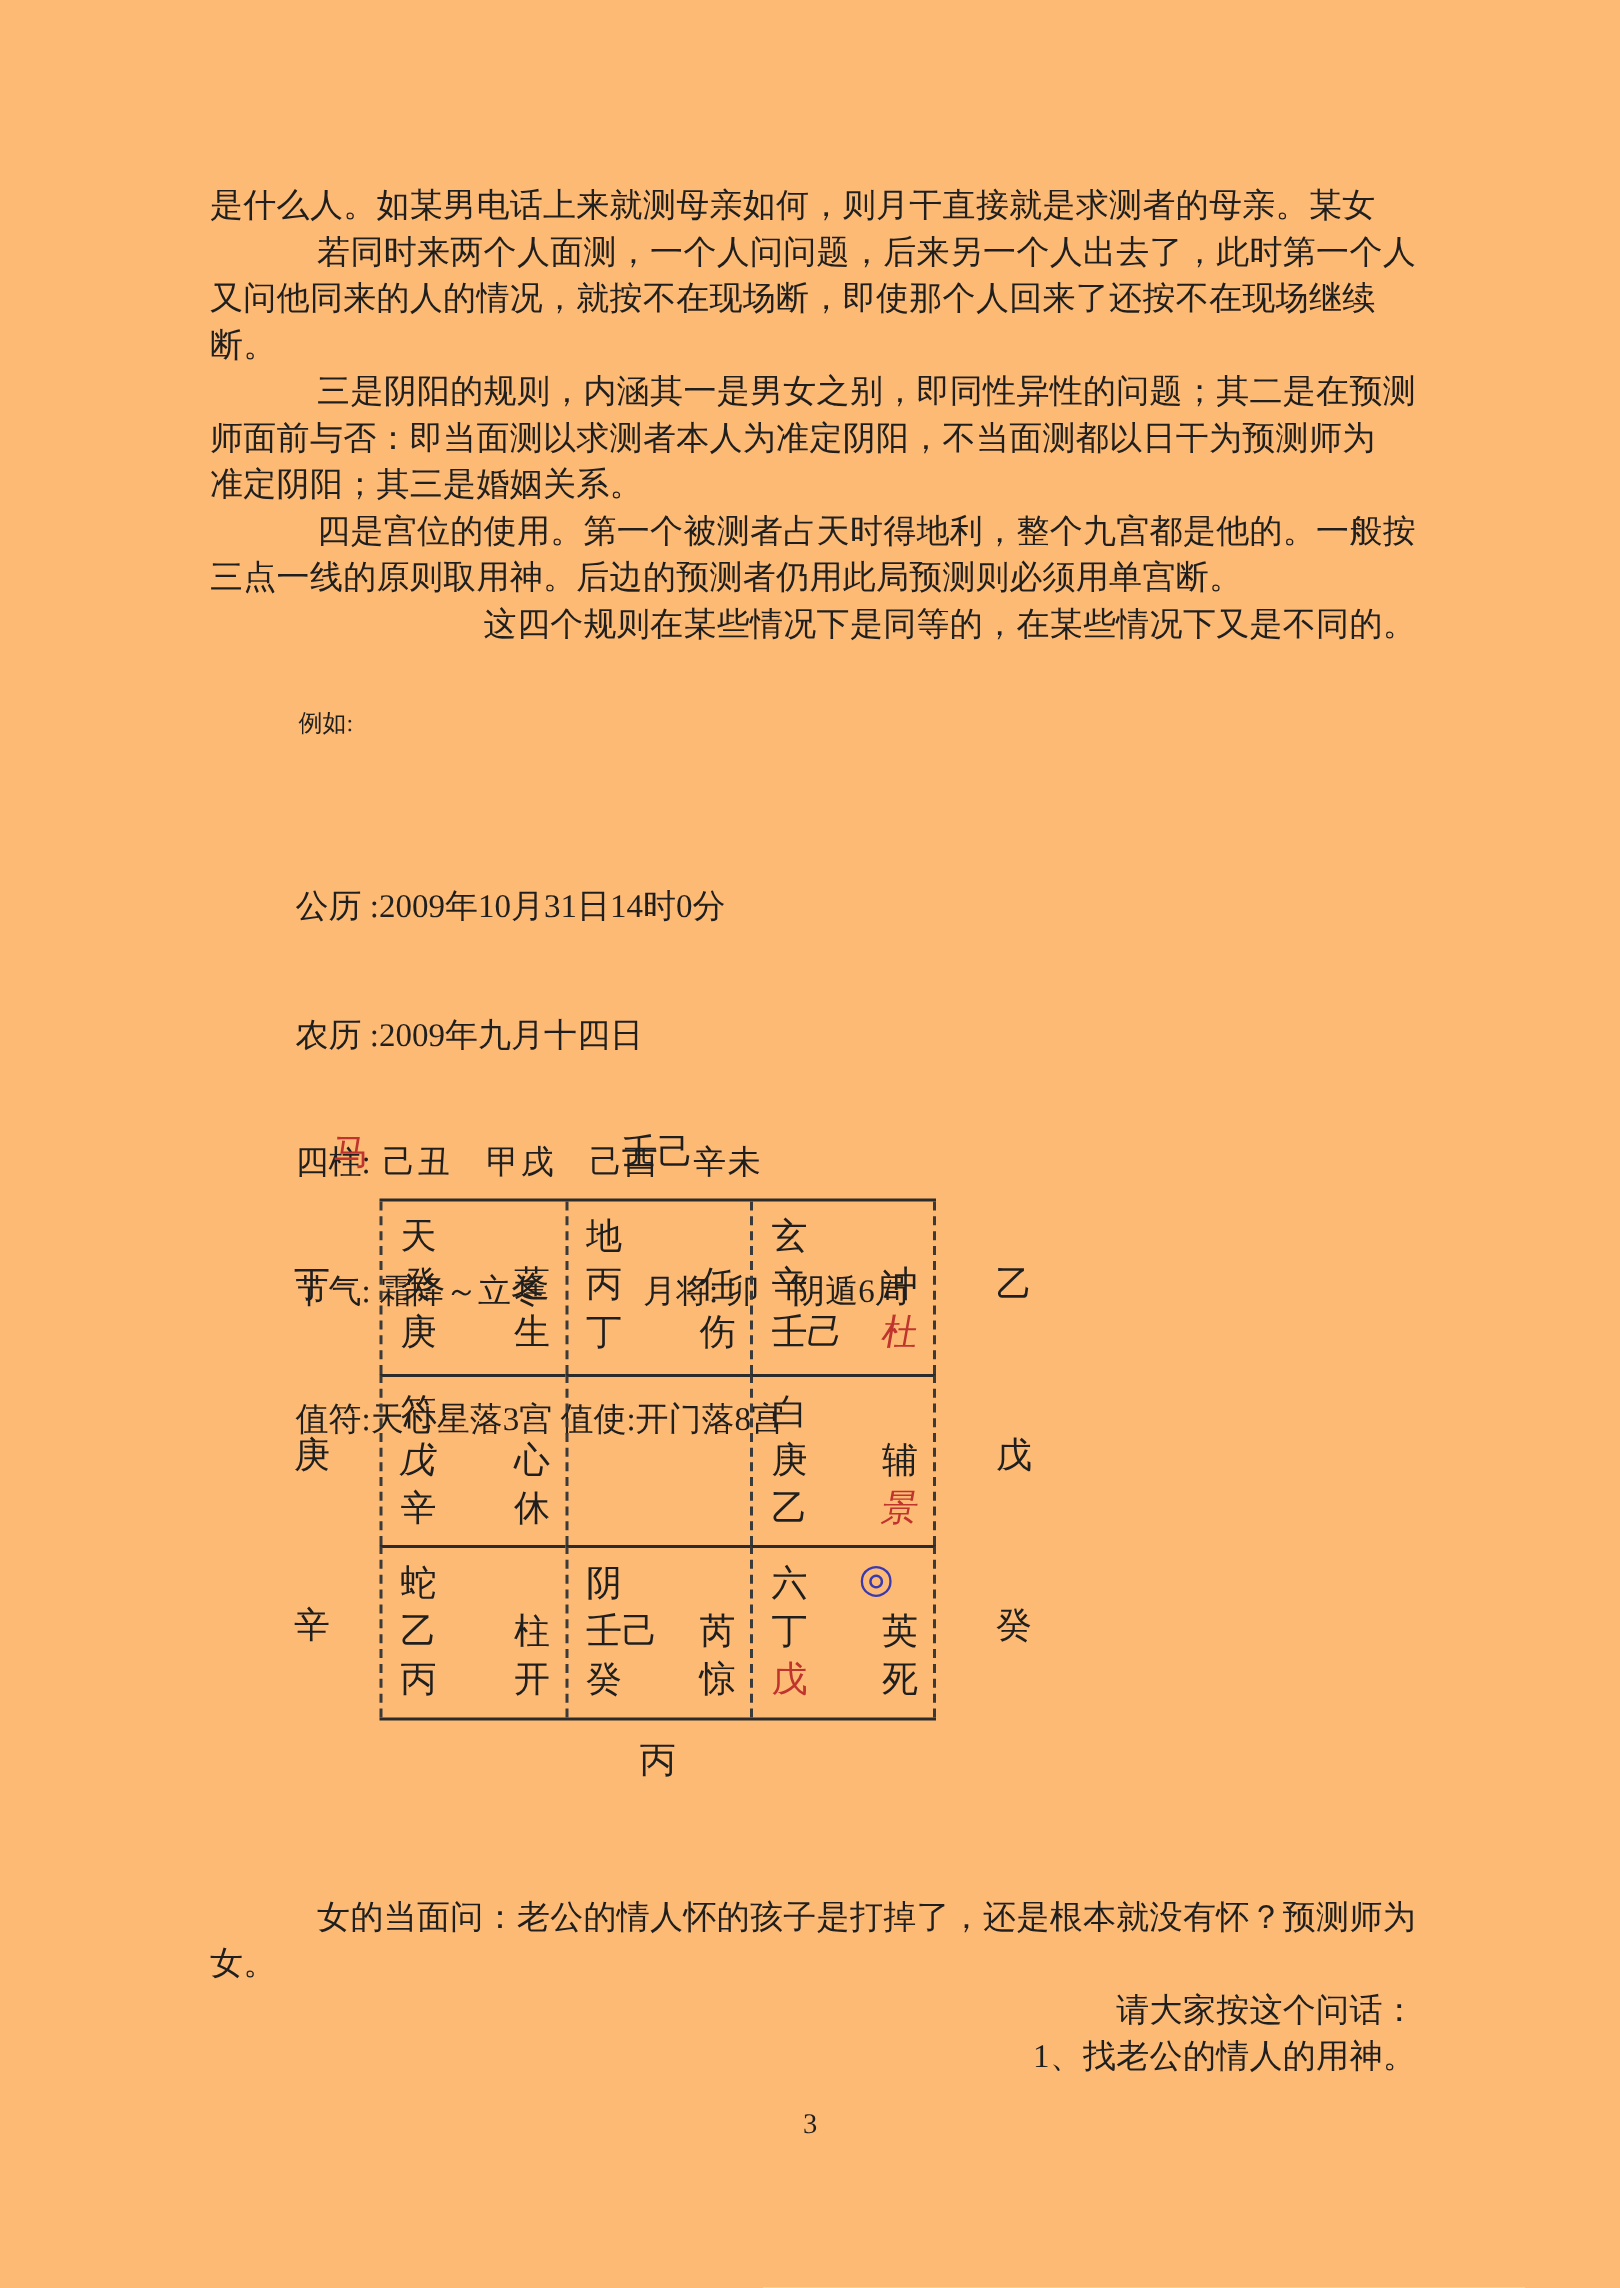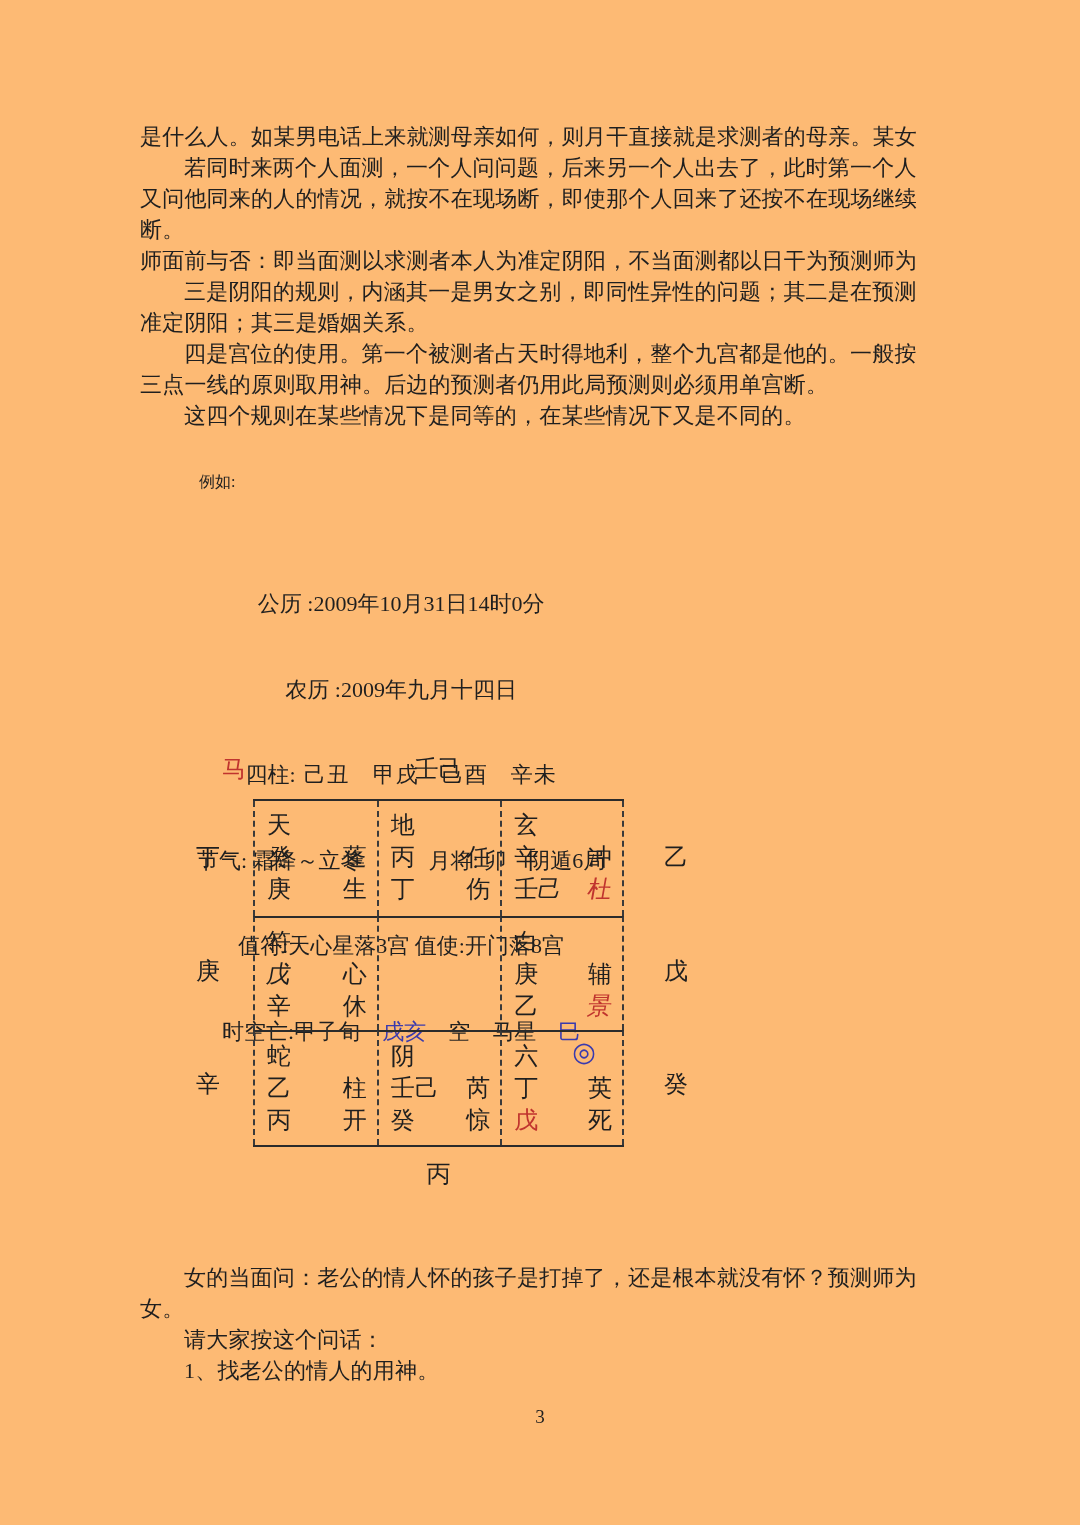--- a/index.html
+++ b/index.html
@@ -6,26 +6,26 @@
   .page{
     position:relative; width:1080px; height:1525px; background:#fdba74;
     font-family:"Liberation Serif","DejaVu Serif",serif;
     color:var(--ink,#1f1f1f); overflow:hidden; margin:0 auto;
   }
   
   .textblock{position:absolute; left:140px; width:804px; font-size:22px; line-height:31px; letter-spacing:.2px;}
   .tb-top{top:121px;}
   .tb-bottom{top:1262px;}
   .tline{white-space:pre; height:31px;}
-  .tline.indent{padding-left:44px;}
+  .tline.indent{padding-left:44px;text-align:right;}
   
   .example{position:absolute; left:199px; top:472px; font-size:16px;}
   
   .infoblock{position:absolute; left:197px; top:533px; font-size:22px; line-height:28.5px; white-space:pre;}
-  .iline{height:28.5px;text-align:center;}
+  .iline{height:28.5px;}
   .bold{font-weight:normal; letter-spacing:1px;}
   .lbl{margin-right:8px;}
   .blue{color:var(--blue,#3a3aae);}
   .red{color:var(--red,#c0342e);}
   
   .grid{
     position:absolute; left:253px; top:799px; width:371px; height:344px;
     display:grid; grid-template-columns:repeat(3,1fr); grid-template-rows:repeat(3,1fr);
     border-top:2px solid var(--border,#2b2b2b); border-bottom:2px solid var(--border,#2b2b2b);
   }
@@ -50,37 +50,36 @@
 </head>
 <body>
 
 <div class="page">
 
   <div class="textblock tb-top">
     <div class="tline">是什么人。如某男电话上来就测母亲如何，则月干直接就是求测者的母亲。某女</div>
     <div class="tline indent">若同时来两个人面测，一个人问问题，后来另一个人出去了，此时第一个人</div>
     <div class="tline">又问他同来的人的情况，就按不在现场断，即使那个人回来了还按不在现场继续</div>
     <div class="tline">断。</div>
+    <div class="tline indent">三是阴阳的规则，内涵其一是男女之别，即同性异性的问题；其二是在预测</div>
     <div class="tline">师面前与否：即当面测以求测者本人为准定阴阳，不当面测都以日干为预测师为</div>
-    <div class="tline indent">三是阴阳的规则，内涵其一是男女之别，即同性异性的问题；其二是在预测</div>
     <div class="tline">准定阴阳；其三是婚姻关系。</div>
     <div class="tline indent">四是宫位的使用。第一个被测者占天时得地利，整个九宫都是他的。一般按</div>
     <div class="tline">三点一线的原则取用神。后边的预测者仍用此局预测则必须用单宫断。</div>
     <div class="tline indent">这四个规则在某些情况下是同等的，在某些情况下又是不同的。</div>
   </div>
 
   <div class="example">例如:</div>
 
   <div class="infoblock">
     <div class="iline">公历 :2009年10月31日14时0分</div>
     <div class="iline">农历 :2009年九月十四日</div>
     <div class="iline"><span class="lbl">四柱:</span><span class="bold">己丑　甲戌　己酉　辛未</span></div>
     <div class="iline">节气: 霜降～立冬　　　月将: 卯　阴遁6局</div>
     <div class="iline">值符:天心星落3宫 值使:开门落8宫</div>
-    <div class="iline"><span>时空亡:甲子旬　</span><span class="blue">戌亥</span><span>　空　马星　</span><span class="blue">巳</span></div>
   </div>
 
   <div class="glabel horse red">马</div>
   <div class="glabel topstem">壬己</div>
   <div class="glabel lstem row1">丁</div>
   <div class="glabel lstem row2">庚</div>
   <div class="glabel lstem row3">辛</div>
   <div class="glabel rstem row1">乙</div>
   <div class="glabel rstem row2">戊</div>
   <div class="glabel rstem row3">癸</div>

